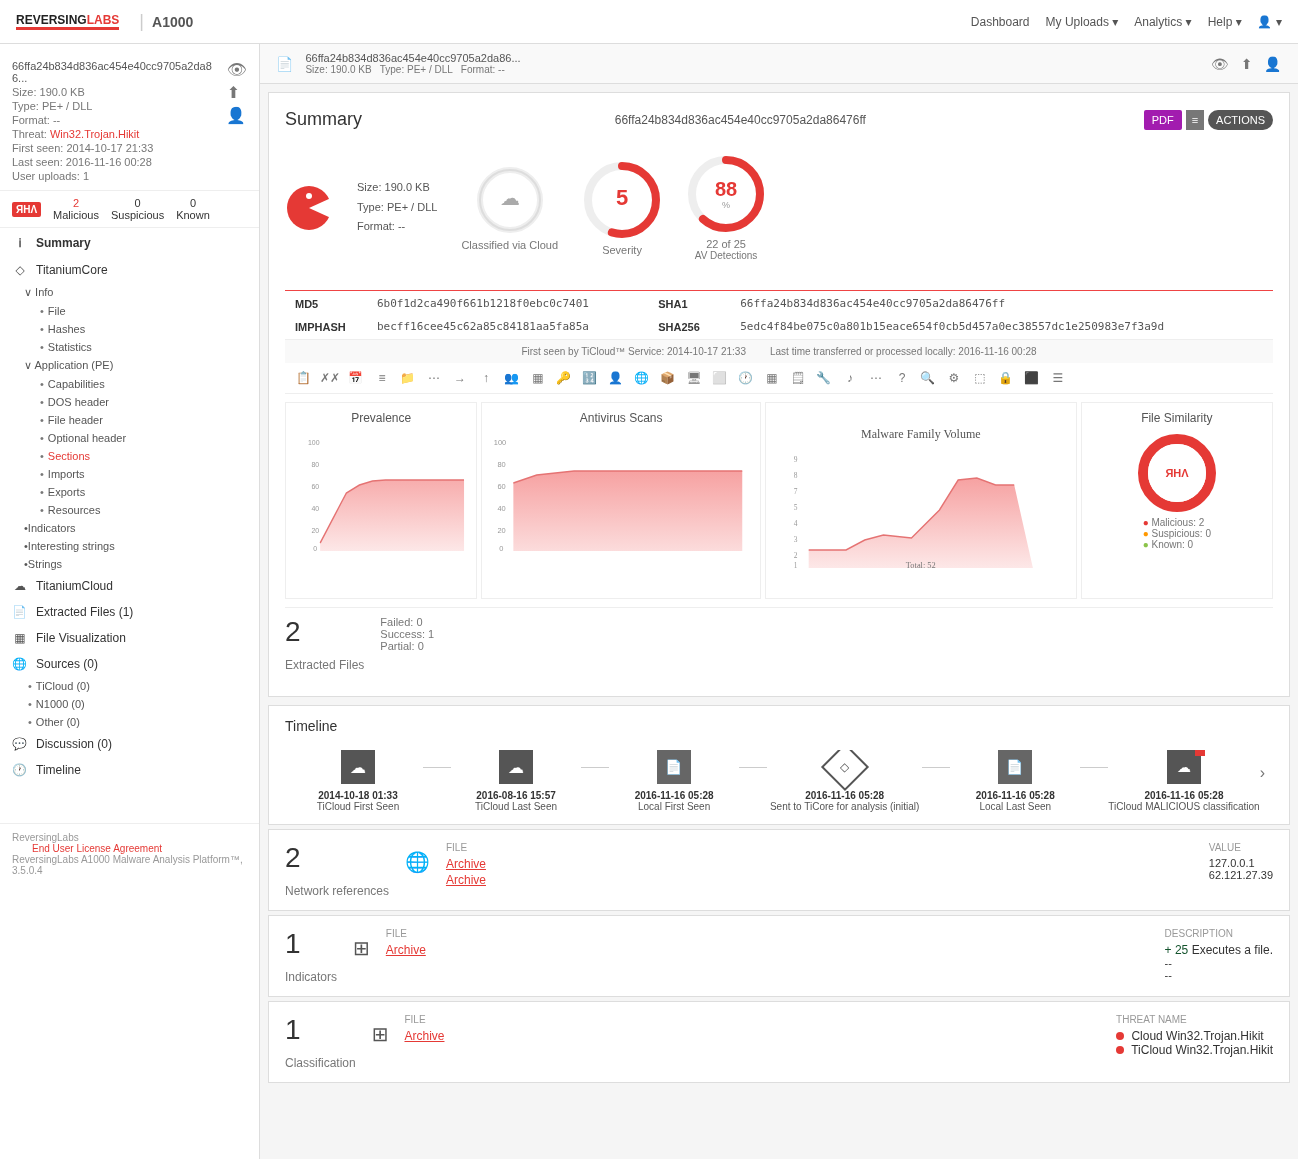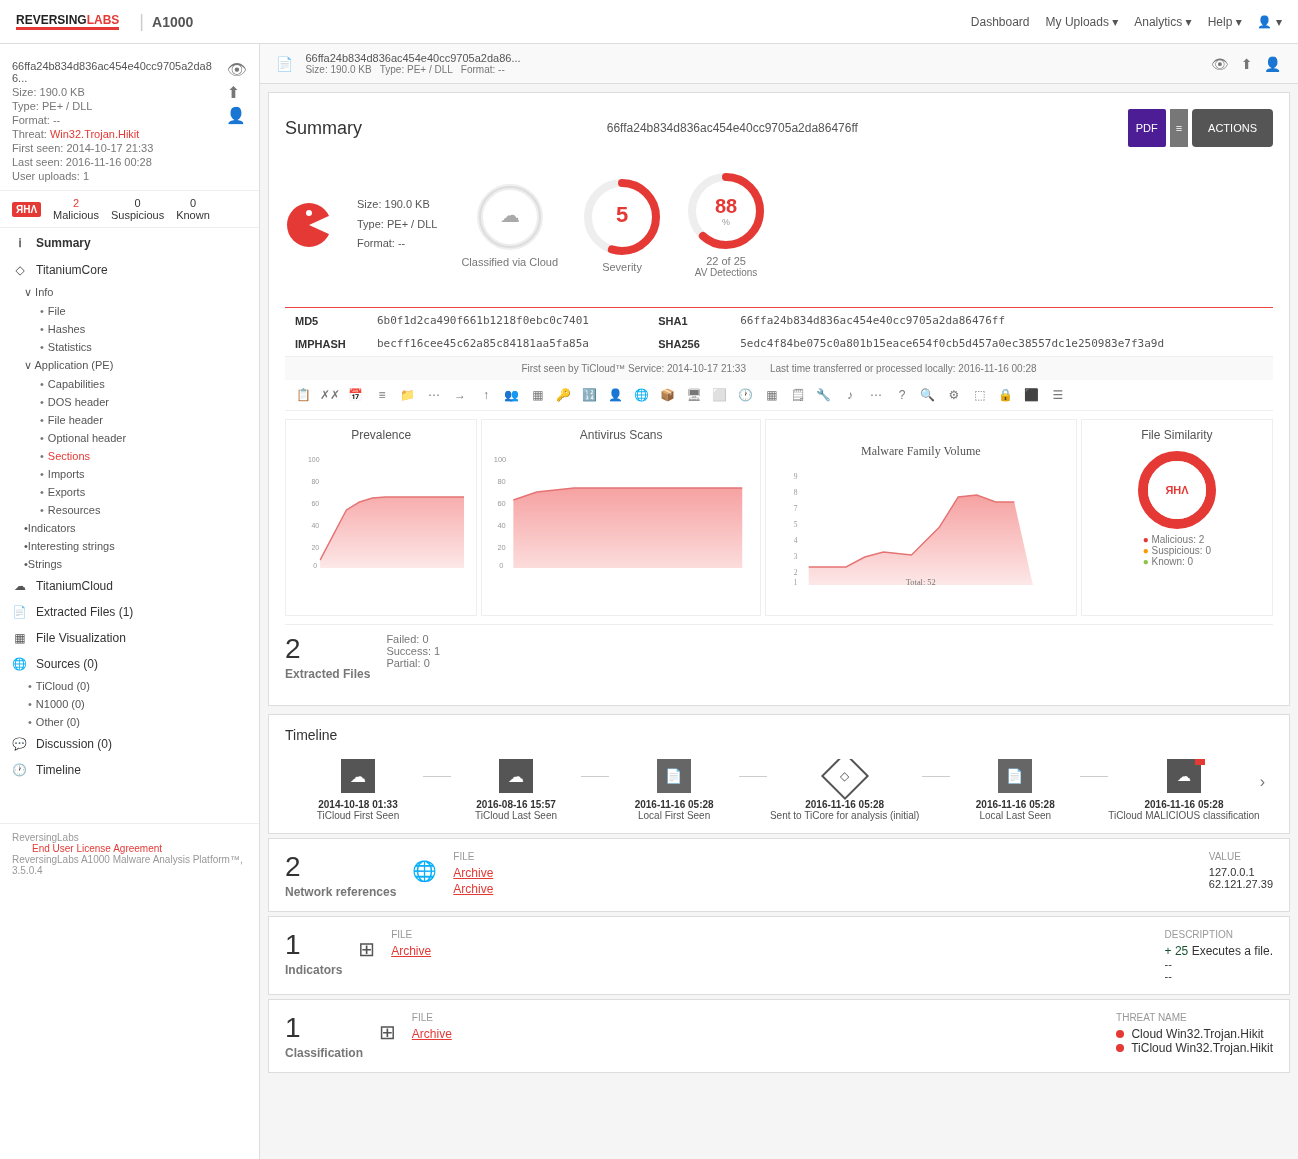--- a/index.html
+++ b/index.html
@@ -43,23 +43,23 @@
     
     .file-top-bar { background: #f9f9f9; border-bottom: 1px solid #ddd; display: flex; align-items: center; padding: 8px 16px; gap: 12px; }
     .file-top-icon { color: #777; font-size: 14px; }
 
     
     .summary-block { background: #fff; margin: 8px; padding: 16px; border: 1px solid #ddd; }
     .summary-header { display: flex; align-items: center; justify-content: space-between; margin-bottom: 12px; }
     .summary-title { font-size: 18px; font-weight: 300; color: #333; }
     .summary-hash { font-size: 12px; color: #555; }
     .summary-actions { display: flex; gap: 4px; }
-    .btn-pdf { background: #4c1d95; color: #fff; border: none; padding: 13px 8px; font-size: 11px; cursor: pointer; border-radius: 2px; margin-left: 25px; }
+    .btn-pdf { background: #a21caf; color: #fff; border: none; padding: 4px 8px; font-size: 11px; cursor: pointer; border-radius: 2px; margin-left: 25px; }
     .btn-menu { background: #777; color: #fff; border: none; padding: 4px 6px; font-size: 11px; cursor: pointer; }
-    .btn-actions { background: #555; color: #fff; border: none; padding: 4px 16px; font-size: 11px; cursor: pointer; border-radius: 4px; }
+    .btn-actions { background: #555; color: #fff; border: none; padding: 4px 8px; font-size: 11px; cursor: pointer; border-radius: 10px; }
 
     .summary-info-row { display: flex; align-items: center; gap: 24px; padding: 12px 0; }
     .summary-file-details { font-size: 11px; color: #555; line-height: 1.8; }
 
     .gauge-container { display: flex; flex-direction: column; align-items: center; }
     .gauge-label { font-size: 11px; color: #777; text-align: center; margin-top: 4px; }
     .gauge-sub { font-size: 10px; color: #777; text-align: center; }
 
     .hash-table { width: 100%; border-top: 1px solid #ef4444; margin-top: 17px; }
     .hash-table td { padding: 4px 8px; font-size: 11px; color: #555; }
@@ -69,21 +69,21 @@
     .first-seen-bar { background: #f9f9f9; border-top: 1px solid #eee; padding: 6px 8px; font-size: 10px; color: #777; display: flex; justify-content: center; gap: 24px; }
 
     .uploads-tags { display: flex; align-items: center; gap: 12px; padding: 4px 8px; font-size: 11px; color: #777; border-bottom: 1px solid #eee; }
     .uploads-link { color: #e53935; cursor: pointer; }
 
     
     .toolbar { display: flex; align-items: center; gap: 4px; padding: 4px 8px; border-bottom: 1px solid #eee; flex-wrap: wrap; }
     .toolbar-icon { width: 22px; height: 22px; display: flex; align-items: center; justify-content: center; cursor: pointer; color: #777; font-size: 12px; }
     .chart-title { font-size: 12px; color: #555; text-align: center; margin-bottom: 8px; }
     .section-count { font-size: 28px; font-weight: 300; color: #333; }
-    .section-name { font-size: 12px; color: #777; margin-top: 2px; font-weight: bold; }
+    .section-name { font-size: 12px; color: #777; margin-top: 10px; }
     .ext-bar-row { display: flex; align-items: center; gap: 8px; font-size: 11px; }
     .ext-bar-label { width: 50px; text-align: right; color: #555; }
     .ext-bar-bg { flex: 1; height: 16px; background: #eee; position: relative; }
     .ext-bar-fill { height: 100%; background: #7b5ea7; }
 
     
     .stats-mini { font-size: 11px; color: #777; }
 
     
     .timeline-section { background: #fff; margin: 4px 8px; padding: 12px 16px; border: 1px solid #ddd; }

